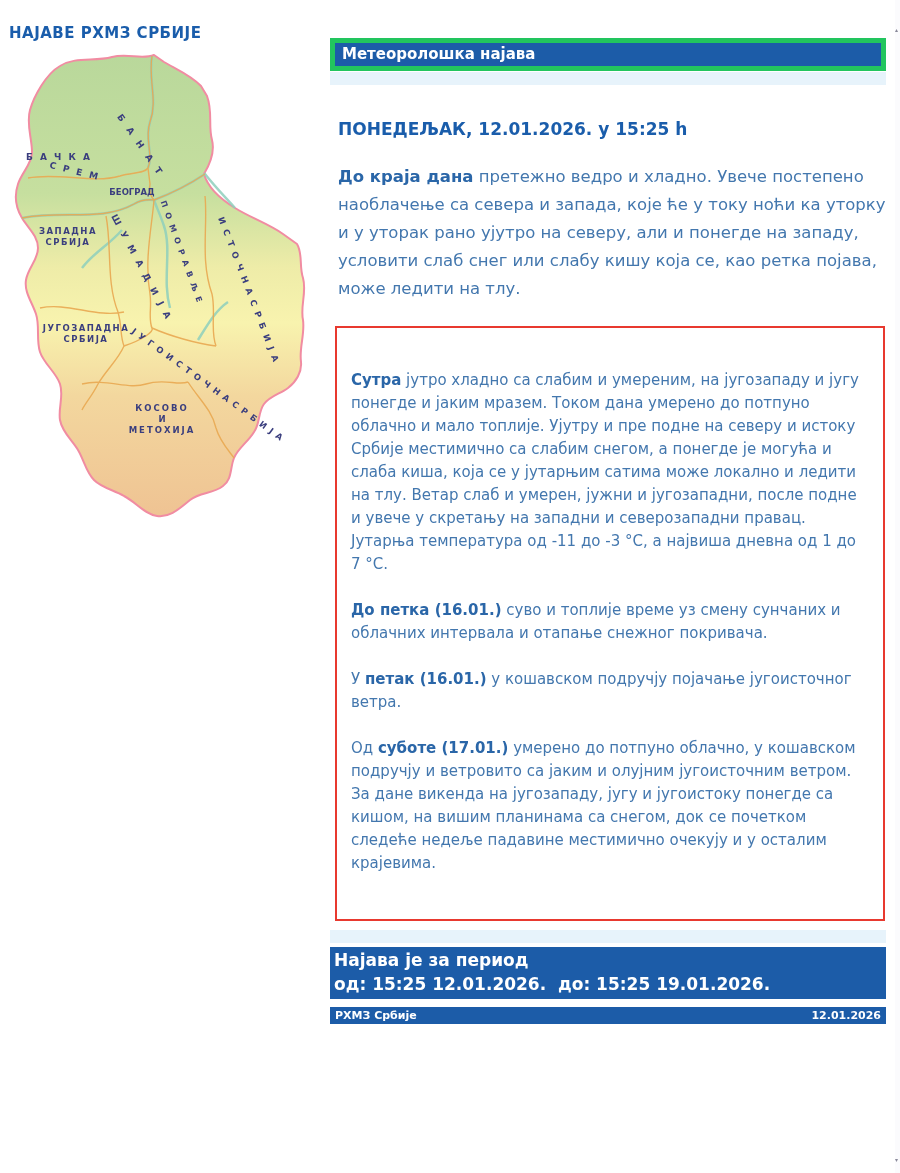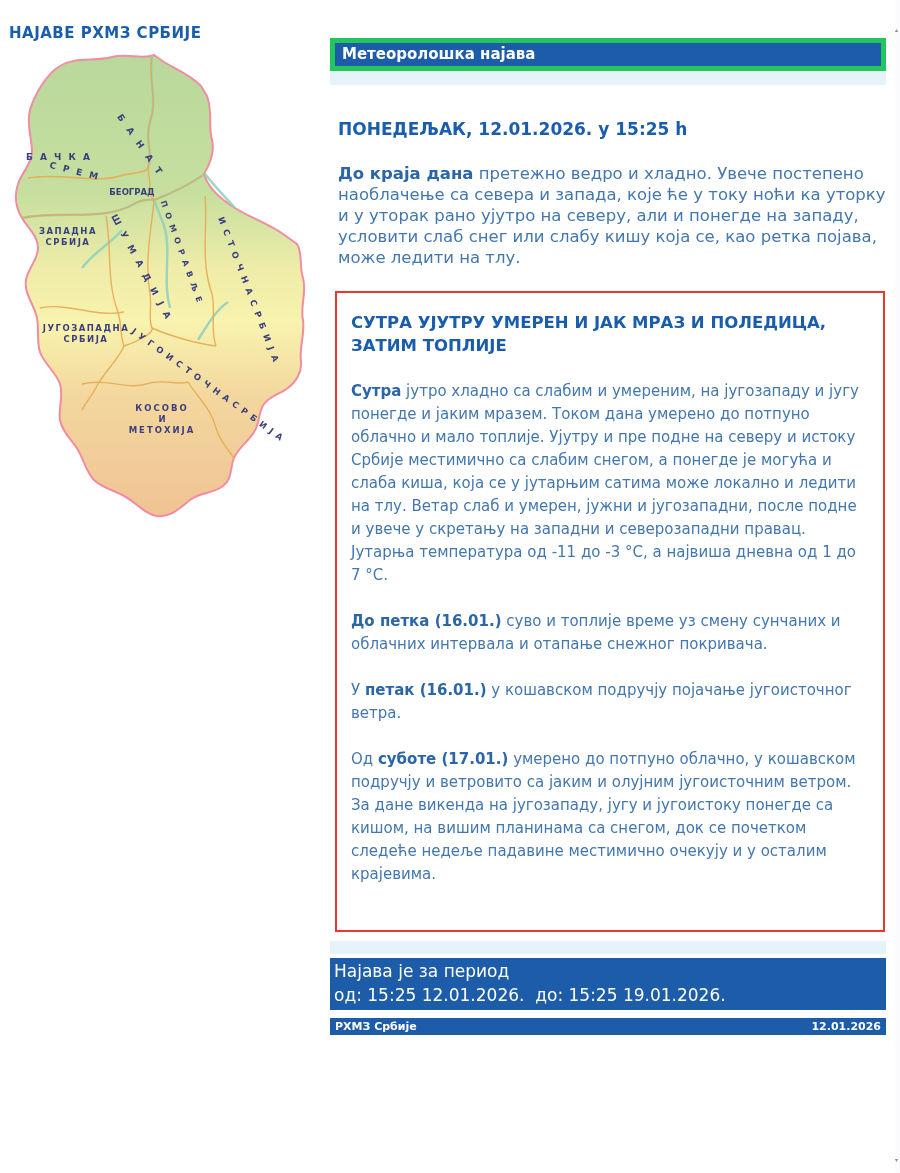--- a/index.html
+++ b/index.html
@@ -35,41 +35,41 @@
     color:#ffffff;font-size:15px;font-weight:bold;
     padding:2px 0 3px 7px;line-height:18px;
   }
   .strip{height:13px;background:var(--light-strip);margin-top:1px;}
   .date-heading{
     margin:34px 0 0 8px;
     font-size:17px;font-weight:bold;color:var(--blue-heading);
   }
   .intro{
     margin:24px 0 0 8px;width:548px;
-    font-size:16.5px;line-height:21px;color:var(--body-blue);
+    font-size:16.5px;line-height:28px;color:var(--body-blue);
   }
   .lead{font-weight:bold;color:#2a66a8;}
   .warning-box{
     margin:23px 0 0 5px;width:518px;
     border:2px solid var(--red-border);
     padding:18px 14px 44px 14px;
   }
   .warning-box h2{
     margin:0;font-size:16.5px;line-height:23px;
     color:var(--blue-heading);font-weight:bold;
   }
   .warning-box p{
     margin:23px 0 0 0;
     font-size:15px;line-height:23px;color:var(--body-blue);
   }
   .warning-box h2.second{margin-top:23px;}
   .strip2{height:13px;background:var(--light-strip);margin-top:9px;}
   .period-bar{
     margin-top:4px;background:var(--blue-bar);
-    color:#ffffff;font-weight:normal;font-size:17px;line-height:24px;
+    color:#ffffff;font-weight:bold;font-size:17px;line-height:24px;
     padding:1px 0 3px 4px;white-space:pre-wrap;
   }
   .footer-bar{
     margin-top:8px;background:var(--blue-bar);
     color:#ffffff;font-weight:bold;font-size:11px;line-height:17px;
     padding:0 5px;display:flex;justify-content:space-between;
   }
   .scrollbar{
     position:absolute;right:0;top:0;width:5px;height:1173px;
     background:#fbfbfd;
@@ -161,21 +161,20 @@
   <div class="hdr-bar">
     <span>Метеоролошка најава</span>
   </div>
   <div class="strip"></div>
 
   <div class="date-heading">ПОНЕДЕЉАК, 12.01.2026. у 15:25 h</div>
 
   <p class="intro"><span class="lead">До краја дана</span><span> претежно ведро и хладно. Увече постепено наоблачење са севера и запада, које ће у току ноћи ка уторку и у уторак рано ујутро на северу, али и понегде на западу, условити слаб снег или слабу кишу која се, као ретка појава, може ледити на тлу.</span></p>
 
   <div class="warning-box">
-    <h2>СУТРА УЈУТРУ УМЕРЕН И ЈАК МРАЗ И ПОЛЕДИЦА, ЗАТИМ ТОПЛИЈЕ</h2>
     <p><span class="lead">Сутра</span><span> јутро хладно са слабим и умереним, на југозападу и југу понегде и јаким мразем. Током дана умерено до потпуно облачно и мало топлије. Ујутру и пре подне на северу и истоку Србије местимично са слабим снегом, а понегде је могућа и слаба киша, која се у јутарњим сатима може локално и ледити на тлу. Ветар слаб и умерен, јужни и југозападни, после подне и увече у скретању на западни и северозападни правац. Јутарња температура од -11 до -3 °C, а највиша дневна од 1 до 7 °C.</span></p>
     <p><span class="lead">До петка (16.01.)</span><span> суво и топлије време уз смену сунчаних и облачних интервала и отапање снежног покривача.</span></p>
     <p><span>У </span><span class="lead">петак (16.01.)</span><span> у кошавском подручју појачање југоисточног ветра.</span></p>
     <p><span>Од </span><span class="lead">суботе (17.01.)</span><span> умерено до потпуно облачно, у кошавском подручју и ветровито са јаким и олујним југоисточним ветром. За дане викенда на југозападу, југу и југоистоку понегде са кишом, на вишим планинама са снегом, док се почетком следеће недеље падавине местимично очекују и у осталим крајевима.</span></p>
   </div>
 
   <div class="strip2"></div>
 
   <div class="period-bar"><span>Најава је за период</span><br><span>од: 15:25 12.01.2026.  до: 15:25 19.01.2026.</span></div>
 

